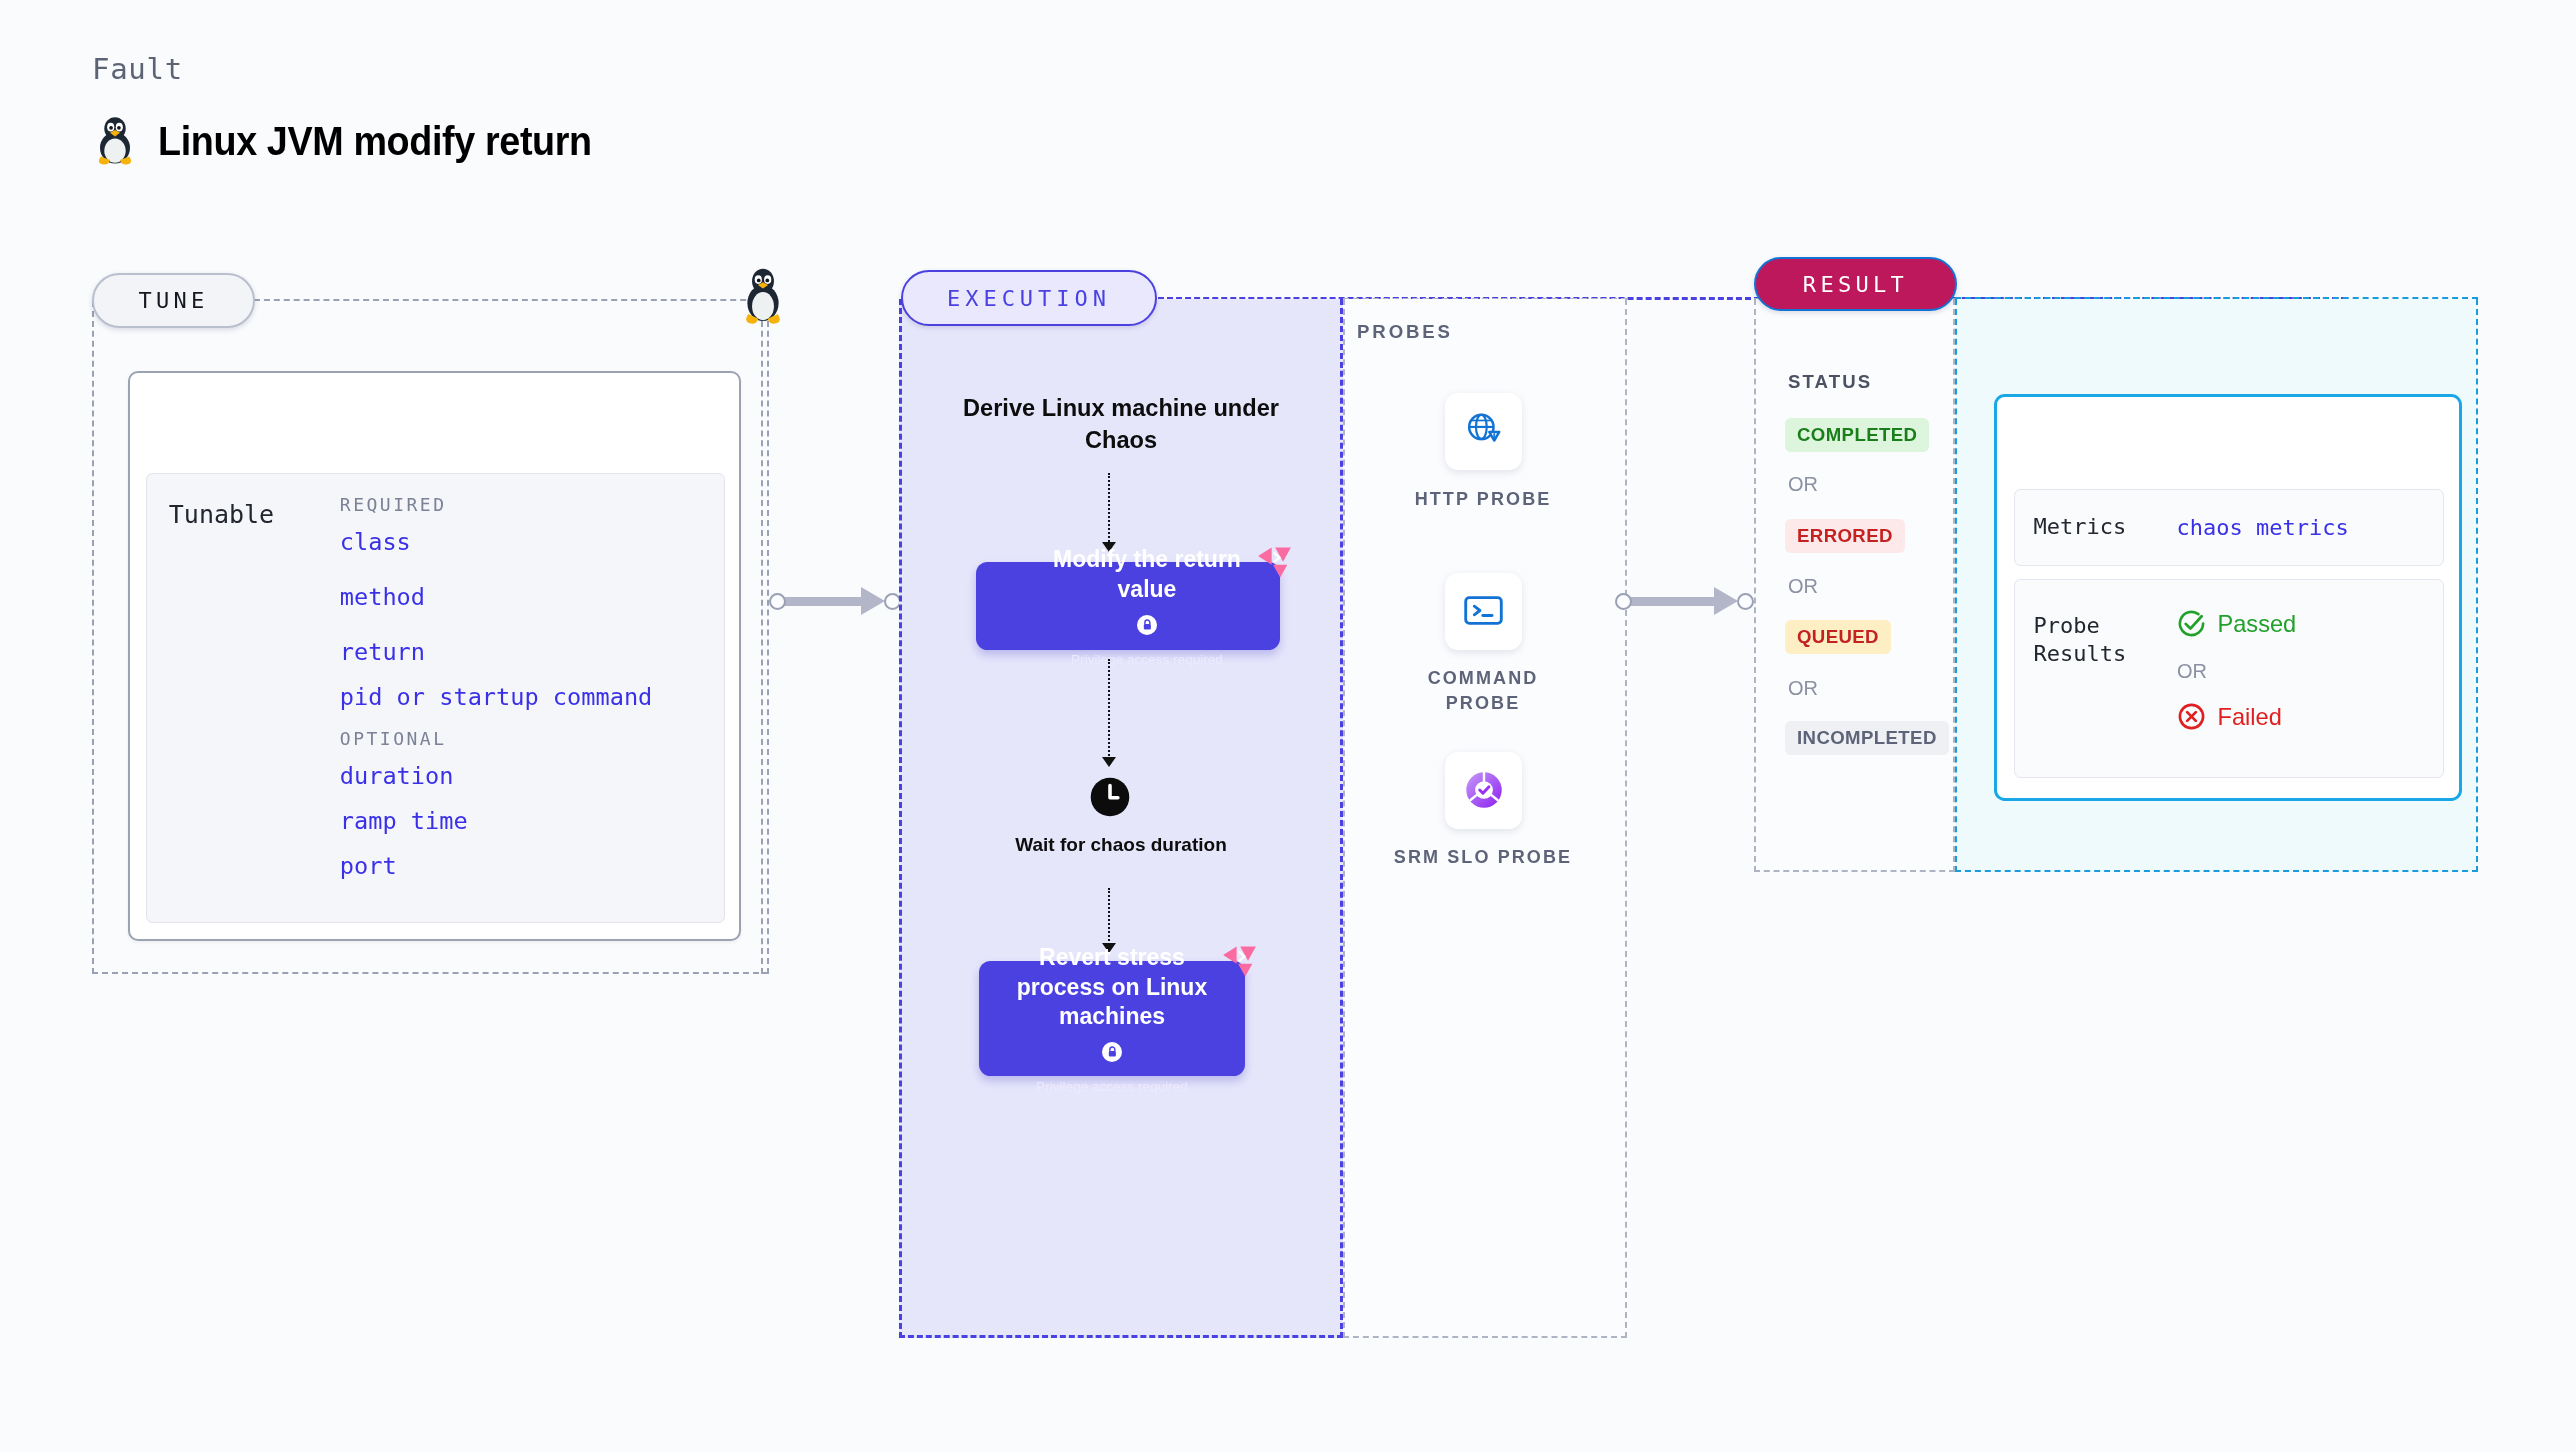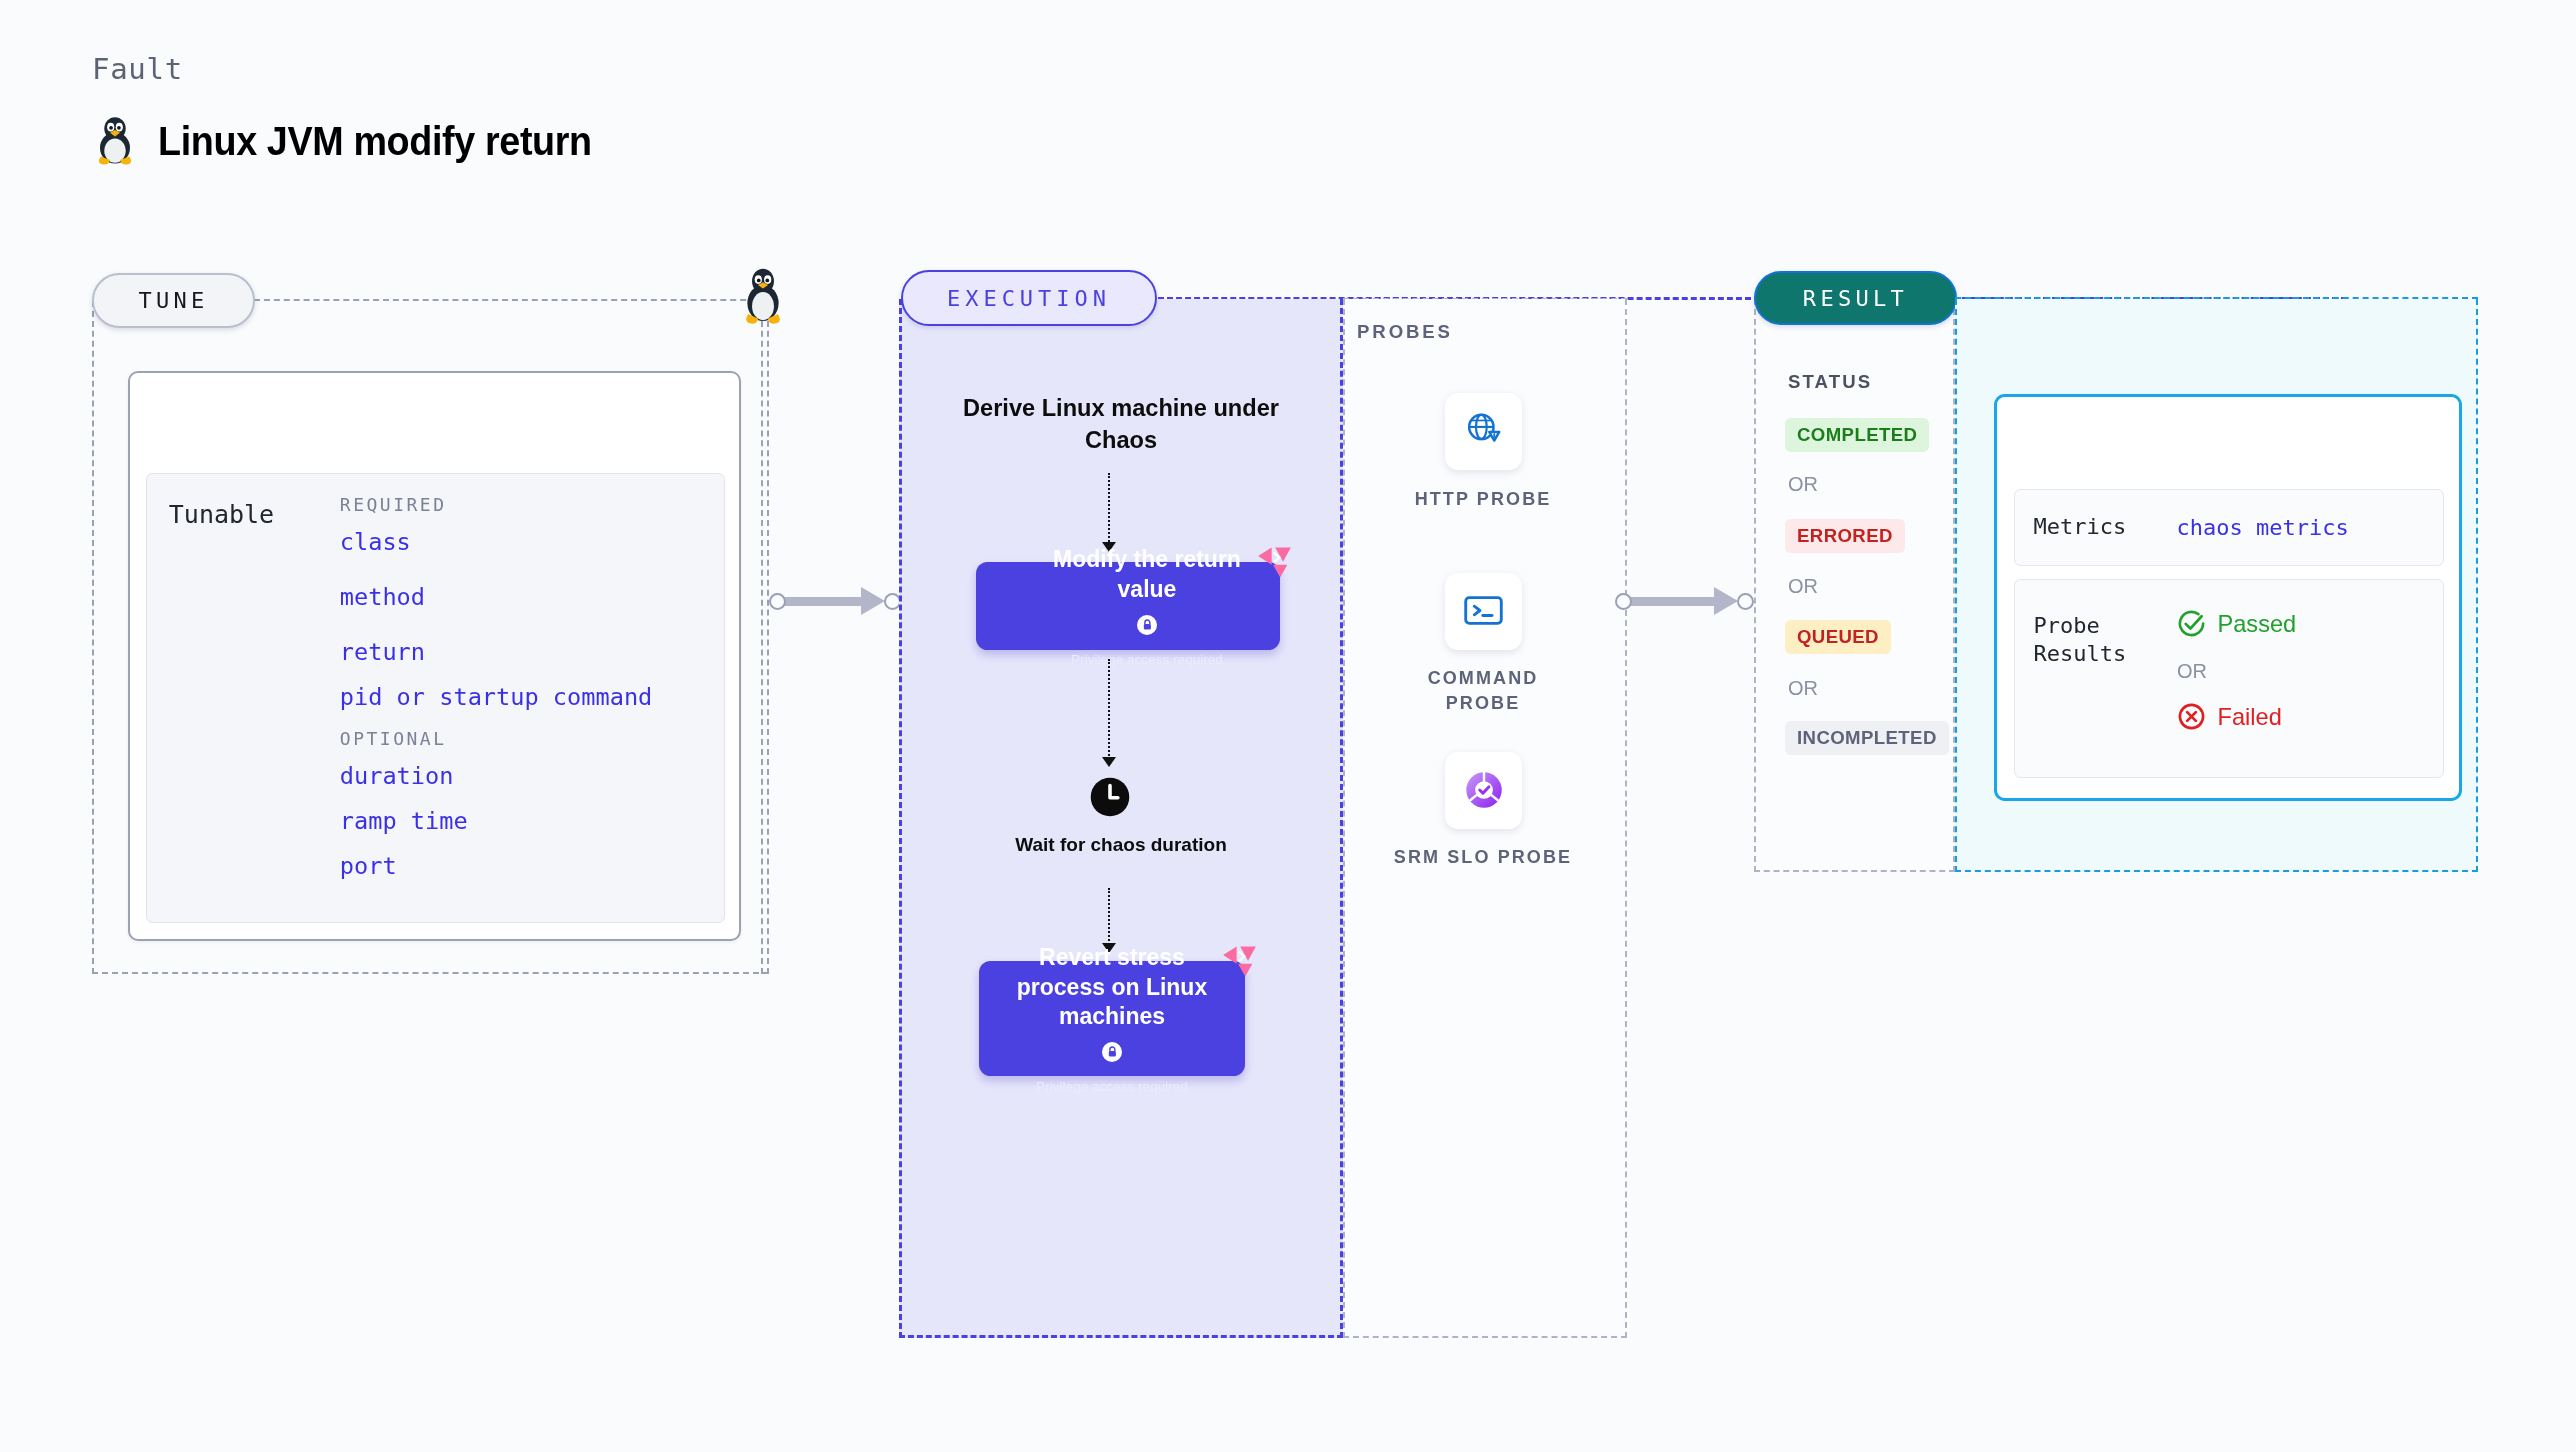--- a/index.html
+++ b/index.html
@@ -145,22 +145,22 @@
     font-size:18px;font-weight:bold;color:#5d6378;letter-spacing:2.1px;line-height:1.4;
   }
 
   
   #result-panel{
     left:1754px;top:299px;width:201px;height:573px;
     border:2.1px dashed #aeb4c4;border-top:none;background:#fbfcfe;
   }
   #result-topline{position:absolute;left:1754px;top:298px;width:201px;height:0;border-top:2.1px dashed #aeb4c4;}
   #result-badge{
-    left:1754px;top:271px;width:203px;height:54px;
-    background:#0f766e;border:2.1px solid #1273d4;color:#fff;
+    left:1754px;top:257px;width:203px;height:54px;
+    background:#be185d;border:2.1px solid #1273d4;color:#fff;
     font-size:22px;letter-spacing:4.3px;
   }
   #status-lbl{
     position:absolute;left:1788px;top:371px;
     font-size:18.6px;font-weight:bold;color:#4c5262;letter-spacing:2.1px;
   }
   .stat-badge{
     position:absolute;left:1785px;height:34px;border-radius:5.7px;
     display:flex;align-items:center;padding:0 12px;box-sizing:border-box;
     font-size:18.6px;font-weight:bold;letter-spacing:0.4px;

